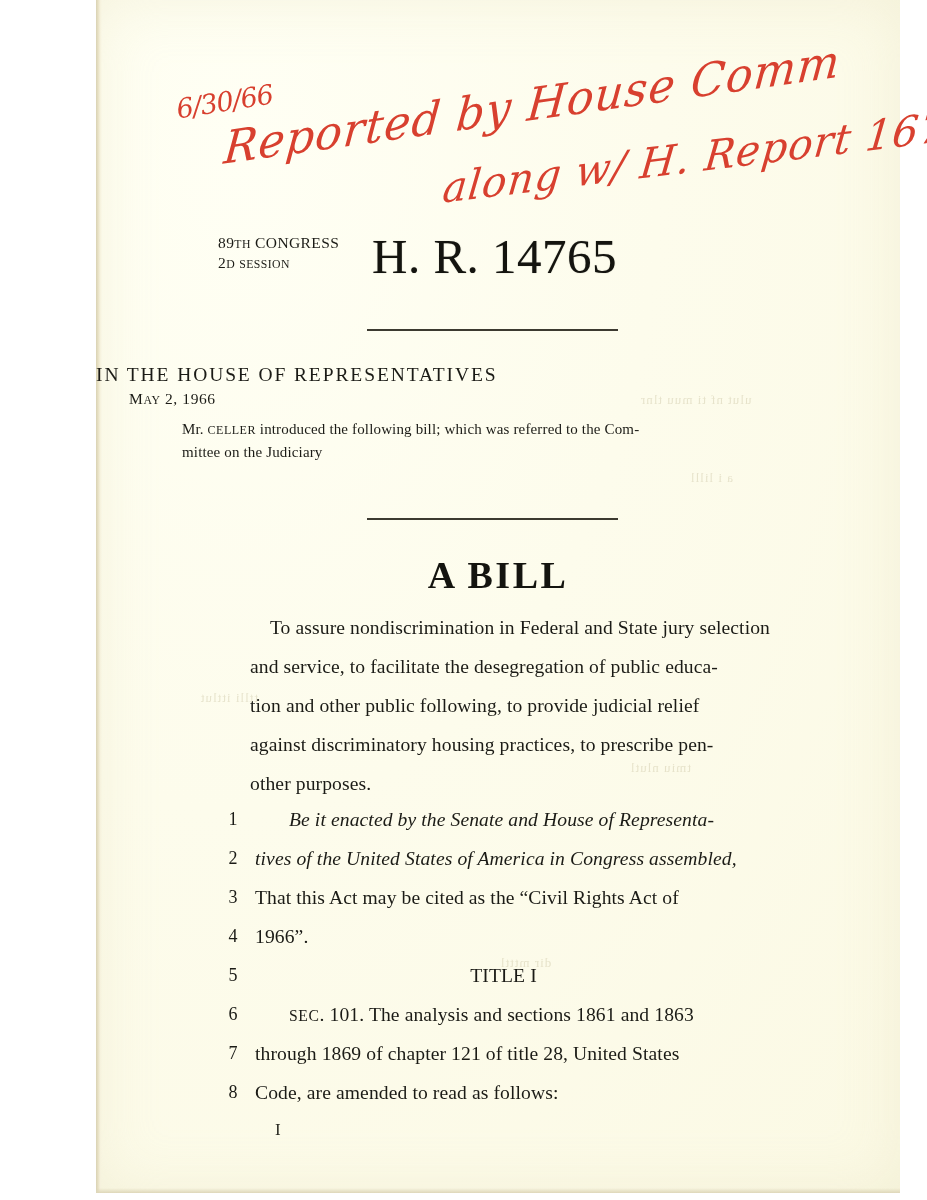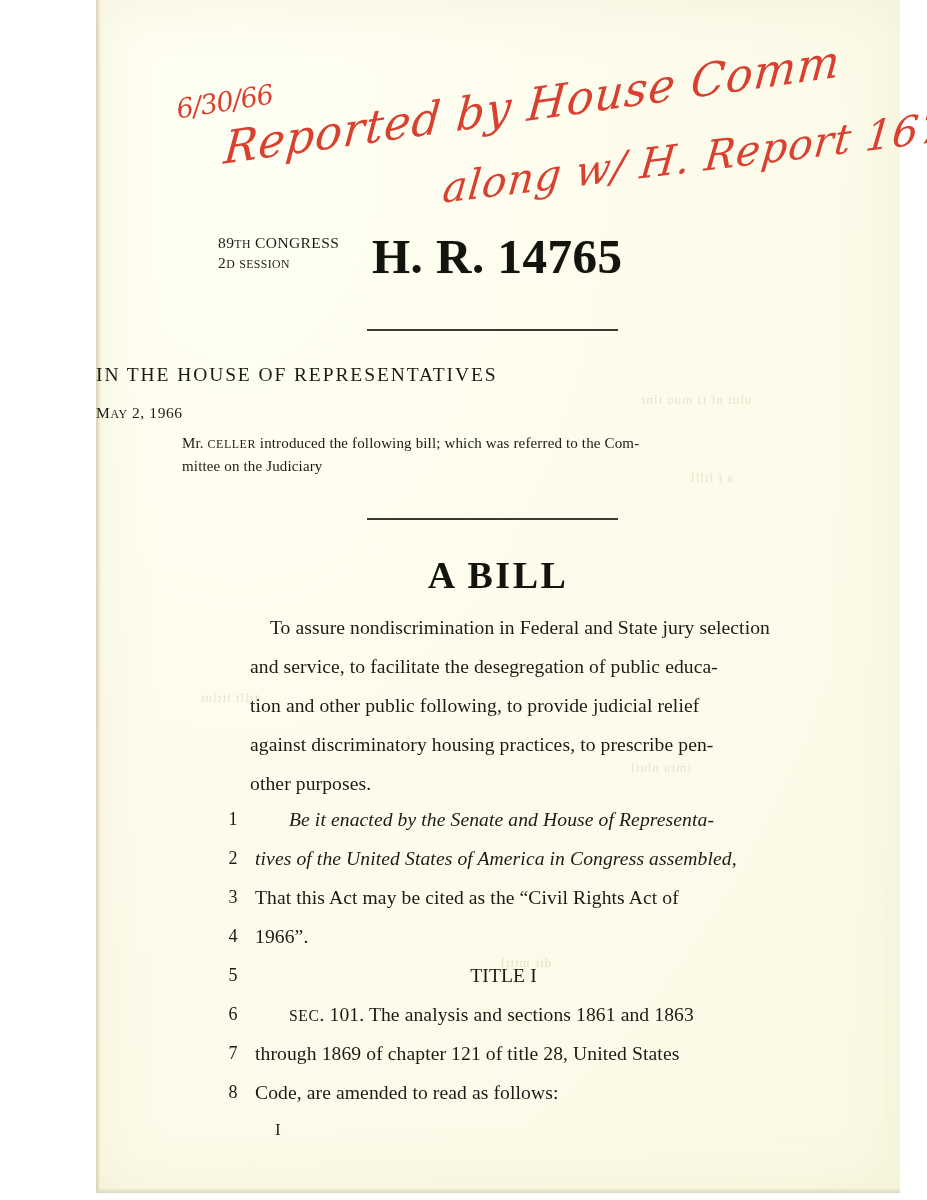--- a/index.html
+++ b/index.html
@@ -121,21 +121,21 @@
     font-size: 15.5px;
     letter-spacing: 0.4px;
     white-space: nowrap;
   }
   .sc { font-size: 0.76em; }
   #bill-number {
     position: absolute;
     left: 276px;
     top: 0px;
     font-size: 49px;
-    font-weight: bold;
+    font-weight: normal;
     letter-spacing: 0.5px;
     color: #14140f;
     white-space: nowrap;
     text-shadow: 0 0 1px rgba(20,20,15,0.35);
   }
 
   
   .rule {
     position: absolute;
     height: 2px;
@@ -153,23 +153,24 @@
     top: 364px;
     width: 804px;
     color: #1b1b16;
   }
   #chamber {
     font-size: 19.5px;
     letter-spacing: 1.9px;
     white-space: nowrap;
   }
   #intro-date {
-    margin-top: 18px;
+    margin-top: 4px;
     font-size: 15.5px;
     letter-spacing: 0.6px;
+    padding-left: 33px;
   }
   #sponsor-line {
     margin-top: 10px;
     font-size: 15px;
     line-height: 1.55;
     letter-spacing: 0.15px;
     padding: 0 86px;
   }
   #sponsor-line .sc { font-size: 0.8em; letter-spacing: 0.5px; }
 

